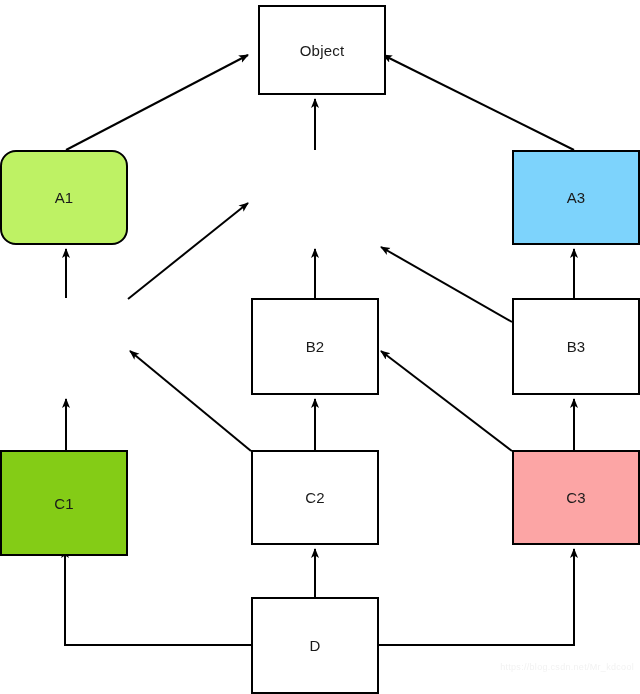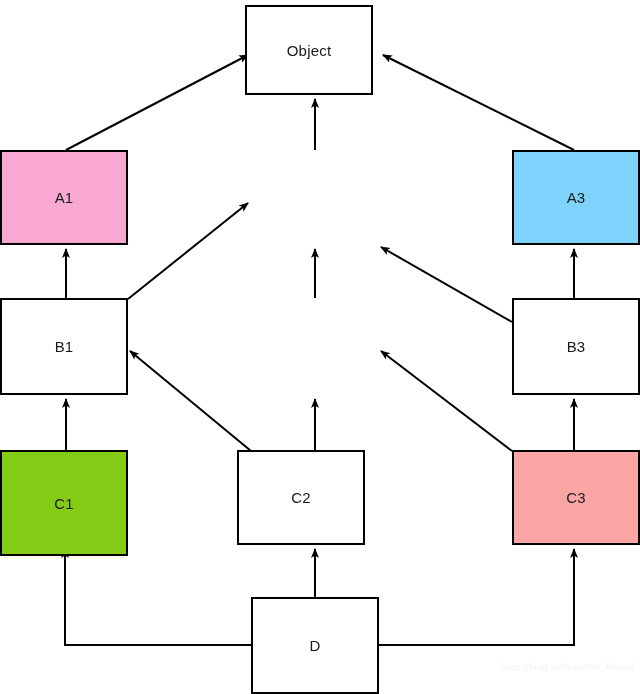--- a/index.html
+++ b/index.html
@@ -78,39 +78,39 @@
         <path d="M 315,450 L 315,399" fill="none" stroke="#000000" stroke-width="2" marker-end="url(#arrow-head)"></path>
         <path d="M 574,450 L 574,399" fill="none" stroke="#000000" stroke-width="2" marker-end="url(#arrow-head)"></path>
         <path d="M 251,451 L 130,351" fill="none" stroke="#000000" stroke-width="2" marker-end="url(#arrow-head)"></path>
         <path d="M 512,451 L 381,351" fill="none" stroke="#000000" stroke-width="2" marker-end="url(#arrow-head)"></path>
         <path d="M 251,645 L 65,645 L 65,549" fill="none" stroke="#000000" stroke-width="2" marker-end="url(#arrow-head)"></path>
         <path d="M 315,597 L 315,549" fill="none" stroke="#000000" stroke-width="2" marker-end="url(#arrow-head)"></path>
         <path d="M 379,645 L 574,645 L 574,549" fill="none" stroke="#000000" stroke-width="2" marker-end="url(#arrow-head)"></path>
       </g>
   </svg>
 
-  <div class="node-box" style="left: 245px; top: 5px; width: 128px; height: 90px; border-color: rgb(0, 0, 0); background: rgb(255, 255, 255);">
+  <div class="node-box" style="left: 258px; top: 5px; width: 128px; height: 90px; border-color: rgb(0, 0, 0); background: rgb(255, 255, 255);">
     <span class="node-label">Object</span>
   </div>
-  <div class="node-box" style="left: 0px; top: 150px; width: 128px; height: 95px; border-color: rgb(0, 0, 0); background: #f9a8d4;">
+  <div class="node-box" style="left: 0px; top: 150px; width: 128px; height: 95px; border-color: rgb(0, 0, 0); background: #bef264; border-radius: 16px;">
     <span class="node-label">A1</span>
   </div>
   <div class="node-box" style="left: 512px; top: 150px; width: 128px; height: 95px; border-color: rgb(0, 0, 0); background: #7dd3fc;">
     <span class="node-label">A3</span>
   </div>
-  <div class="node-box" style="left: 0px; top: 298px; width: 128px; height: 97px; border-color: rgb(0, 0, 0); background: rgb(255, 255, 255);">
-    <span class="node-label">B1</span>
+  <div class="node-box" style="left: 251px; top: 298px; width: 128px; height: 97px; border-color: rgb(0, 0, 0); background: rgb(255, 255, 255);">
+    <span class="node-label">B2</span>
   </div>
   <div class="node-box" style="left: 512px; top: 298px; width: 128px; height: 97px; border-color: rgb(0, 0, 0); background: rgb(255, 255, 255);">
     <span class="node-label">B3</span>
   </div>
   <div class="node-box" style="left: 0px; top: 450px; width: 128px; height: 106px; border-color: rgb(0, 0, 0); background: #84cc16;">
     <span class="node-label">C1</span>
   </div>
-  <div class="node-box" style="left: 237px; top: 450px; width: 128px; height: 95px; border-color: rgb(0, 0, 0); background: rgb(255, 255, 255);">
+  <div class="node-box" style="left: 251px; top: 450px; width: 128px; height: 95px; border-color: rgb(0, 0, 0); background: rgb(255, 255, 255);">
     <span class="node-label">C2</span>
   </div>
   <div class="node-box" style="left: 512px; top: 450px; width: 128px; height: 95px; border-color: rgb(0, 0, 0); background: #fca5a5;">
     <span class="node-label">C3</span>
   </div>
   <div class="node-box" style="left: 251px; top: 597px; width: 128px; height: 97px; border-color: rgb(0, 0, 0); background: rgb(255, 255, 255);">
     <span class="node-label">D</span>
   </div>
 
   <div id="watermark">https://blog.csdn.net/Mr_kdcool</div>

